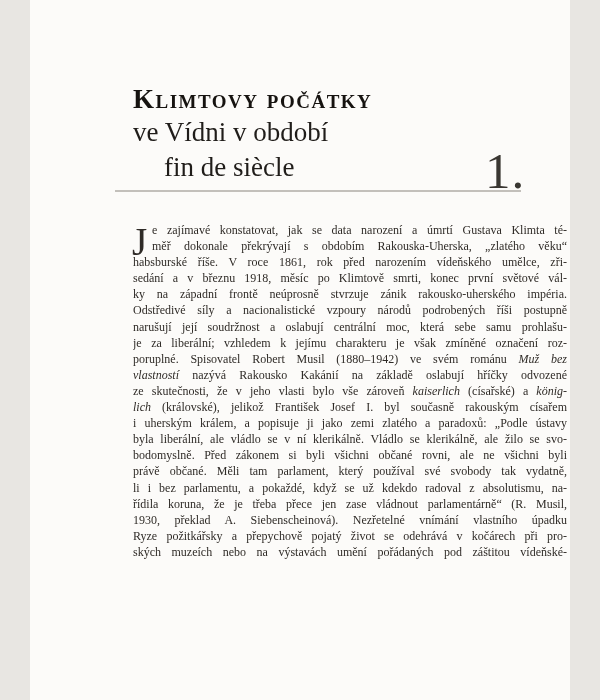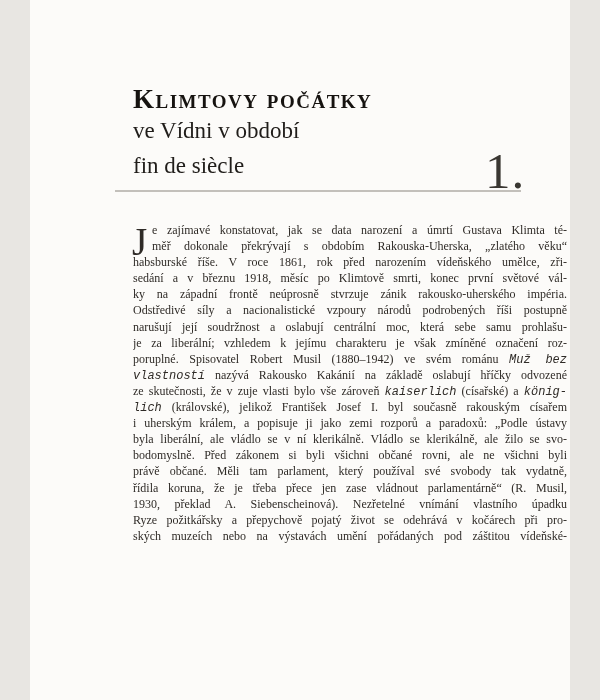--- a/index.html
+++ b/index.html
@@ -32,28 +32,28 @@
     font-variant: small-caps;
     letter-spacing: 1.5px;
     line-height: 1;
     color: #161310;
     white-space: nowrap;
   }
   .subtitle-line {
     position: absolute;
     left: 0;
     margin: 0;
-    font-size: 23px;
+    font-size: 27px;
     font-weight: 400;
     line-height: 1;
     color: #201d1a;
     white-space: nowrap;
   }
   .subtitle-line-1 { top: 119px; }
-  .subtitle-line-2 { top: 154px; }
+  .subtitle-line-2 { top: 154px; margin-left: 31px; }
   .chapter-number {
     position: absolute;
     left: 455px;
     top: 146px;
     font-size: 51px;
     line-height: 1;
     font-weight: 500;
     color: #3a3732;
     letter-spacing: 1px;
   }
@@ -89,21 +89,20 @@
     color: #2f2b27;
     text-align: justify;
     text-align-last: justify;
     overflow: hidden;
   }
   .line.indent {
     padding-left: 19px;
   }
   .line .it {
     font-style: italic;
-    font-family: Liberation Mono, monospace;
   }
   .page-number {
     position: absolute;
     left: 546px;
     top: 653px;
     font-size: 11.5px;
     color: #55524e;
   }
 </style>
 </head>
@@ -127,26 +126,27 @@
         <div class="line indent"><span>e zajímavé konstatovat, jak se data narození a úmrtí Gustava Klimta té-</span></div>
         <div class="line indent"><span>měř dokonale překrývají s obdobím Rakouska-Uherska, „zlatého věku“</span></div>
         <div class="line"><span>habsburské říše. V roce 1861, rok před narozením vídeňského umělce, zři-</span></div>
         <div class="line"><span>sedání a v březnu 1918, měsíc po Klimtově smrti, konec první světové vál-</span></div>
         <div class="line"><span>ky na západní frontě neúprosně stvrzuje zánik rakousko-uherského impéria.</span></div>
         <div class="line"><span>Odstředivé síly a nacionalistické vzpoury národů podrobených říši postupně</span></div>
         <div class="line"><span>narušují její soudržnost a oslabují centrální moc, která sebe samu prohlašu-</span></div>
         <div class="line"><span>je za liberální; vzhledem k jejímu charakteru je však zmíněné označení roz-</span></div>
         <div class="line"><span>poruplné. Spisovatel Robert Musil (1880–1942) ve svém románu </span><span class="it">Muž bez</span></div>
         <div class="line"><span class="it">vlastností</span><span> nazývá Rakousko Kakánií na základě oslabují hříčky odvozené</span></div>
-        <div class="line"><span>ze skutečnosti, že v zuje vlasti bylo vše zároveň </span><span class="it">kaiserlich</span><span> (císařské) a </span><span class="it">könig-</span></div>
+        <div class="line"><span>ze skutečnosti, že v jeho vlasti bylo vše zároveň </span><span class="it">kaiserlich</span><span> (císařské) a </span><span class="it">könig-</span></div>
         <div class="line"><span class="it">lich</span><span> (královské), jelikož František Josef I. byl současně rakouským císařem</span></div>
-        <div class="line"><span>i uherským králem, a popisuje ji jako zemi rozporů a paradoxů: „Podle ústavy</span></div>
+        <div class="line"><span>i uherským králem, a popisuje ji jako zemi zlatého a paradoxů: „Podle ústavy</span></div>
         <div class="line"><span>byla liberální, ale vládlo se v ní klerikálně. Vládlo se klerikálně, ale žilo se svo-</span></div>
         <div class="line"><span>bodomyslně. Před zákonem si byli všichni občané rovni, ale ne všichni byli</span></div>
         <div class="line"><span>právě občané. Měli tam parlament, který používal své svobody tak vydatně,</span></div>
+        <div class="line"><span>li i bez parlamentu, a pokaždé, když se už kdekdo radoval z absolutismu, na-</span></div>
         <div class="line"><span>řídila koruna, že je třeba přece jen zase vládnout parlamentárně“ (R. Musil,</span></div>
         <div class="line"><span>1930, překlad A. Siebenscheinová). Nezřetelné vnímání vlastního úpadku</span></div>
         <div class="line"><span>Ryze požitkářsky a přepychově pojatý život se odehrává v kočárech při pro-</span></div>
         <div class="line"><span>ských muzeích nebo na výstavách umění pořádaných pod záštitou vídeňské-</span></div>
       </div>
   </main>
 
   <div class="page-number">5</div>
 
 </div>

